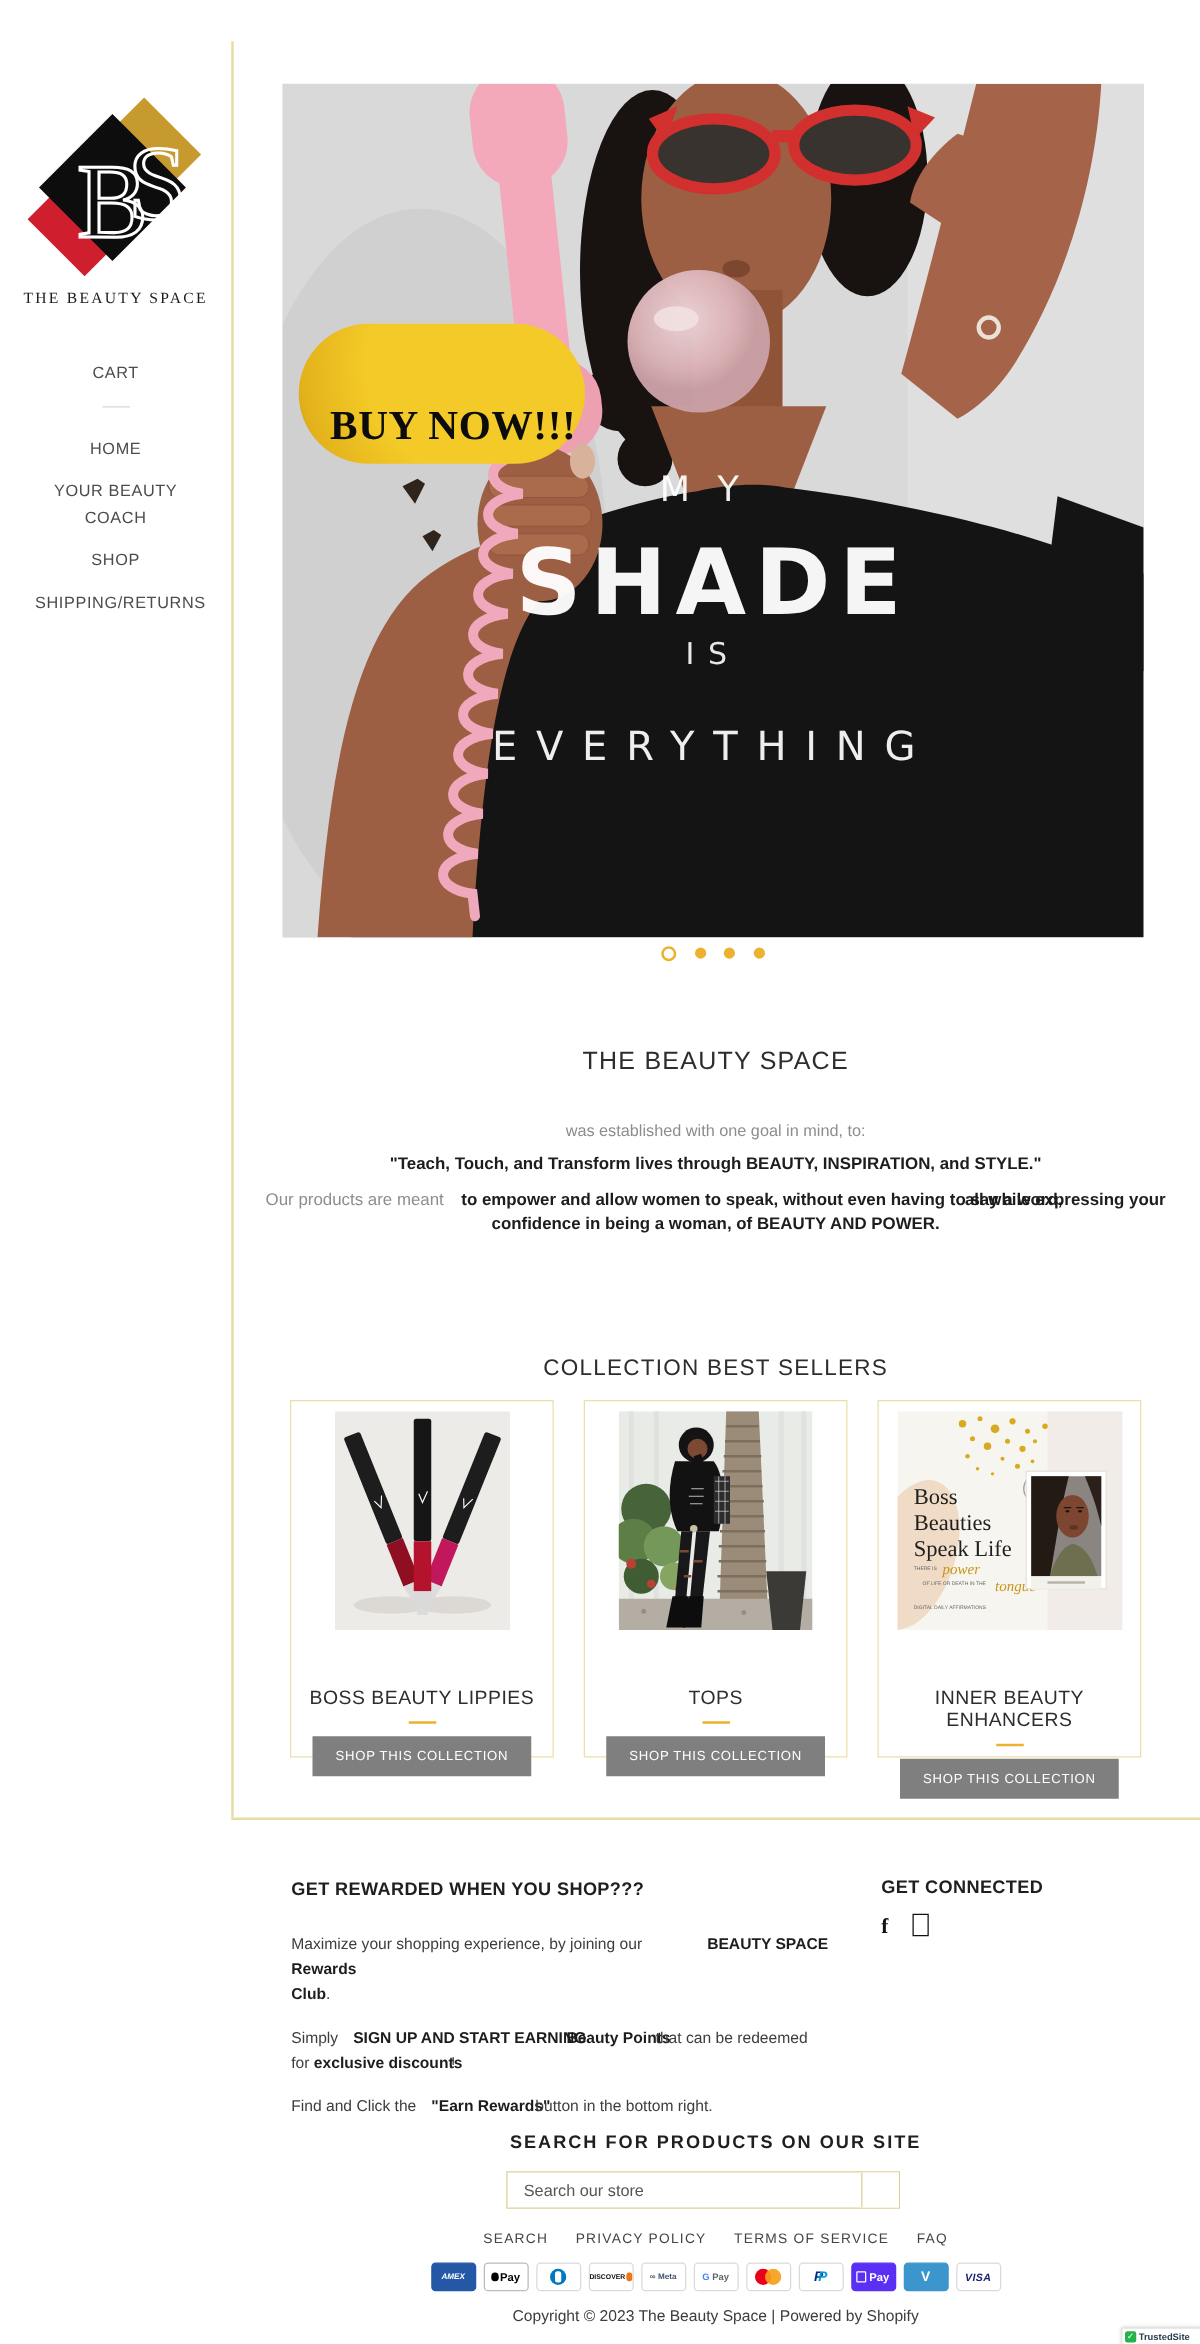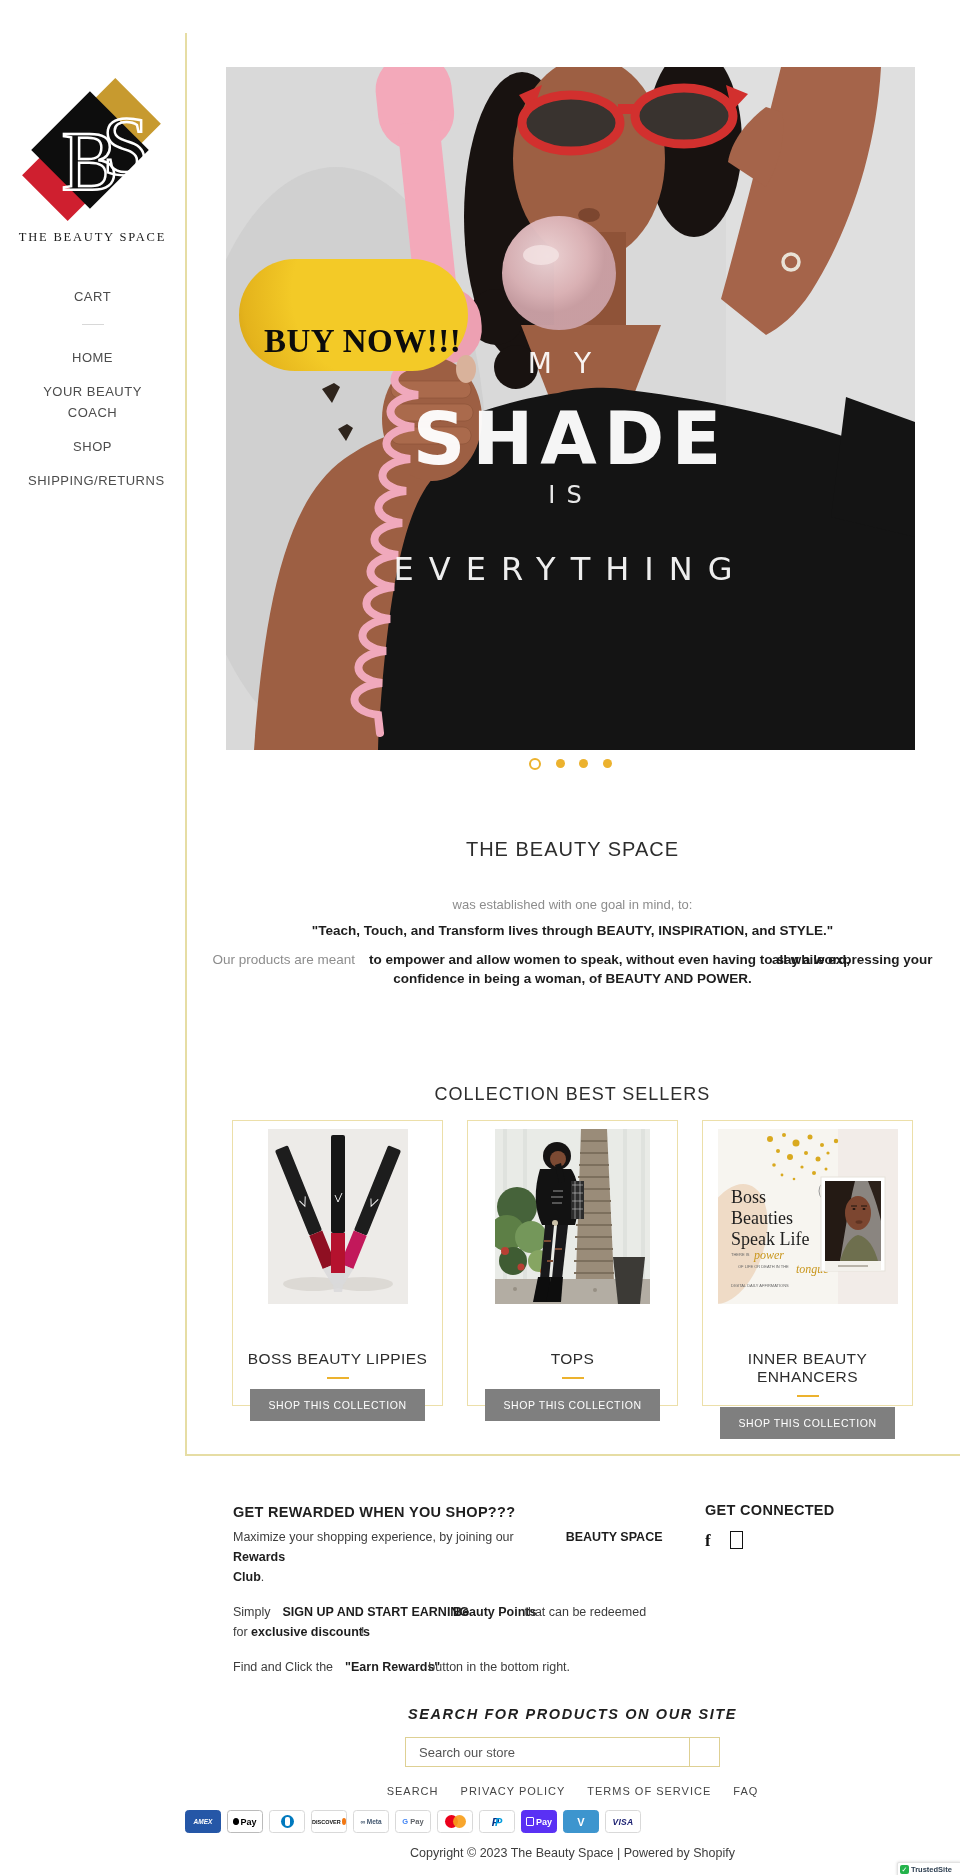--- a/index.html
+++ b/index.html
@@ -19,21 +19,21 @@
   .logo-caption{font-family:"Liberation Serif",serif;font-size:12.5px;letter-spacing:1.8px;
                 color:#1b1b1b;margin-top:3px;white-space:nowrap;}
   .nav{margin-top:44px;font-size:13px;color:#4c4c4c;letter-spacing:.5px;}
   .nav-cart{display:block;color:#4c4c4c;text-decoration:none;cursor:pointer;}
   .nav-div{width:22px;border-top:1px solid #d8d8d8;margin:20px auto 22px;}
   .nav-item{display:block;color:#4c4c4c;text-decoration:none;margin:13px 28px;line-height:21px;cursor:pointer;}
 
   
   .hero{position:absolute;left:226px;top:67px;width:689px;height:683px;background:#d9d9d9;overflow:hidden;cursor:pointer;}
   .hero svg{position:absolute;left:0;top:0;}
-  .shirt-text{position:absolute;left:0;top:280px;width:100%;text-align:center;color:#fff;
+  .shirt-text{position:absolute;left:0;top:308px;width:100%;text-align:center;color:#fff;
               font-family:"DejaVu Sans",sans-serif;pointer-events:none;}
   .st1{font-size:28px;letter-spacing:22px;opacity:.93;}
   .st2{font-size:73px;font-weight:bold;letter-spacing:7px;margin-top:16px;opacity:.96;}
   .st3{font-size:24px;letter-spacing:11px;opacity:.9;text-align:center;}
   .st4{font-size:32px;letter-spacing:15px;margin-top:41px;opacity:.93;}
   .buy-badge{position:absolute;left:13px;top:192px;width:229px;height:112px;border-radius:62px;
              background:radial-gradient(circle at 62% 30%,#f3ca27 55%,#e4b31c 85%,#cf9c14 100%);
              cursor:pointer;}
   .buy-badge span{position:absolute;left:25px;bottom:11px;font-family:"Liberation Serif",serif;
                   font-weight:bold;font-size:33px;color:#0c0c0c;letter-spacing:.5px;}
@@ -63,42 +63,42 @@
   .card h3{font-size:15.5px;font-weight:400;letter-spacing:.4px;color:#2d2d2d;margin:13px 4px 0;cursor:pointer;}
   .dash{width:22px;height:2px;background:#ecb22e;margin:9px auto 10px;}
   .shop-btn{background:#7f7f7f;color:#fff;border:none;font-family:"Liberation Sans",sans-serif;
             font-size:10.5px;letter-spacing:.6px;padding:10px 18px;cursor:pointer;}
 
   
   .footer{position:absolute;left:0;top:1456px;width:960px;height:419px;background:#fff;}
   .rewards{position:absolute;left:233px;top:46px;width:470px;font-size:12.5px;line-height:20px;color:#3d3d3d;}
   .rewards h4, .connected h4{font-size:14.5px;color:#1f1f1f;margin:0;letter-spacing:.3px;}
   .rewards p{margin:15px 0 0;}
-  .rewards .first{margin-top:5px;}
+  .rewards .first{margin-top:23px;}
   .gap1{margin-left:52px;}
   .gap2{margin-left:12px;}
   .ov14{margin-left:-16px;}
   .ov12{margin-left:-12px;}
   .ov8{margin-left:-9px;}
   .connected{position:absolute;left:705px;top:46px;}
   .soc-row{margin-top:13px;}
   .fb-icon{font-size:17px;font-weight:bold;color:#111;text-decoration:none;cursor:pointer;font-family:"Liberation Serif",serif;}
   .box-glyph{display:inline-block;width:11px;height:16px;border:1.6px solid #111;margin-left:15px;
              vertical-align:-3px;cursor:pointer;}
 
   .search-sec{position:absolute;left:185px;top:250px;width:775px;text-align:center;}
-  .search-sec h5{font-size:14.5px;font-weight:bold;letter-spacing:1.6px;color:#1f1f1f;margin:0 0 15px;font-style:italic;}
+  .search-sec h5{font-size:14.5px;font-weight:bold;letter-spacing:1.6px;color:#1f1f1f;margin:0 0 15px;}
   .search-box{width:315px;height:30px;margin-left:220px;border:1px solid #ded093;display:flex;box-sizing:border-box;background:#fff;}
   .search-box input{flex:1;border:none;outline:none;padding:0 13px;font-size:13px;color:#444;
                     font-family:"Liberation Sans",sans-serif;background:transparent;}
   .search-box input::placeholder{color:#555;opacity:1;}
   .search-go{width:30px;border:none;border-left:1px solid #ded093;background:#fff;cursor:pointer;}
   .foot-links{margin-top:18px;font-size:11px;letter-spacing:1px;color:#454545;}
   .foot-links a{color:#454545;text-decoration:none;margin:0 9px;cursor:pointer;}
-  .payments{margin-top:13px;display:flex;justify-content:flex-start;gap:6px;}
+  .payments{margin-top:13px;display:flex;justify-content:center;gap:6px;}
   .pay{width:36px;height:23px;border-radius:3.5px;border:1px solid #d9d9d9;background:#fff;
        display:flex;align-items:center;justify-content:center;box-sizing:border-box;overflow:hidden;}
   .pay-amex{background:#2557a7;border-color:#2557a7;color:#fff;font-size:6.5px;font-weight:bold;font-style:italic;}
   .pay-apple{border-color:#bbb;color:#000;font-size:9px;font-weight:bold;}
   .apple-glyph{display:inline-block;width:6px;height:7px;background:#000;border-radius:50% 50% 45% 45%;margin-right:1px;}
   .pay-diners .dc{width:13px;height:13px;border-radius:50%;background:#0079be;position:relative;}
   .pay-diners .dc::after{content:"";position:absolute;left:4px;top:2px;width:5px;height:9px;background:#fff;border-radius:2px;}
   .pay-disc{font-size:5.5px;font-weight:bold;color:#111;position:relative;}
   .disc-dot{width:7px;height:7px;border-radius:50%;background:#f27712;margin-left:1px;}
   .pay-meta{font-size:6.5px;color:#42566e;font-weight:bold;}

